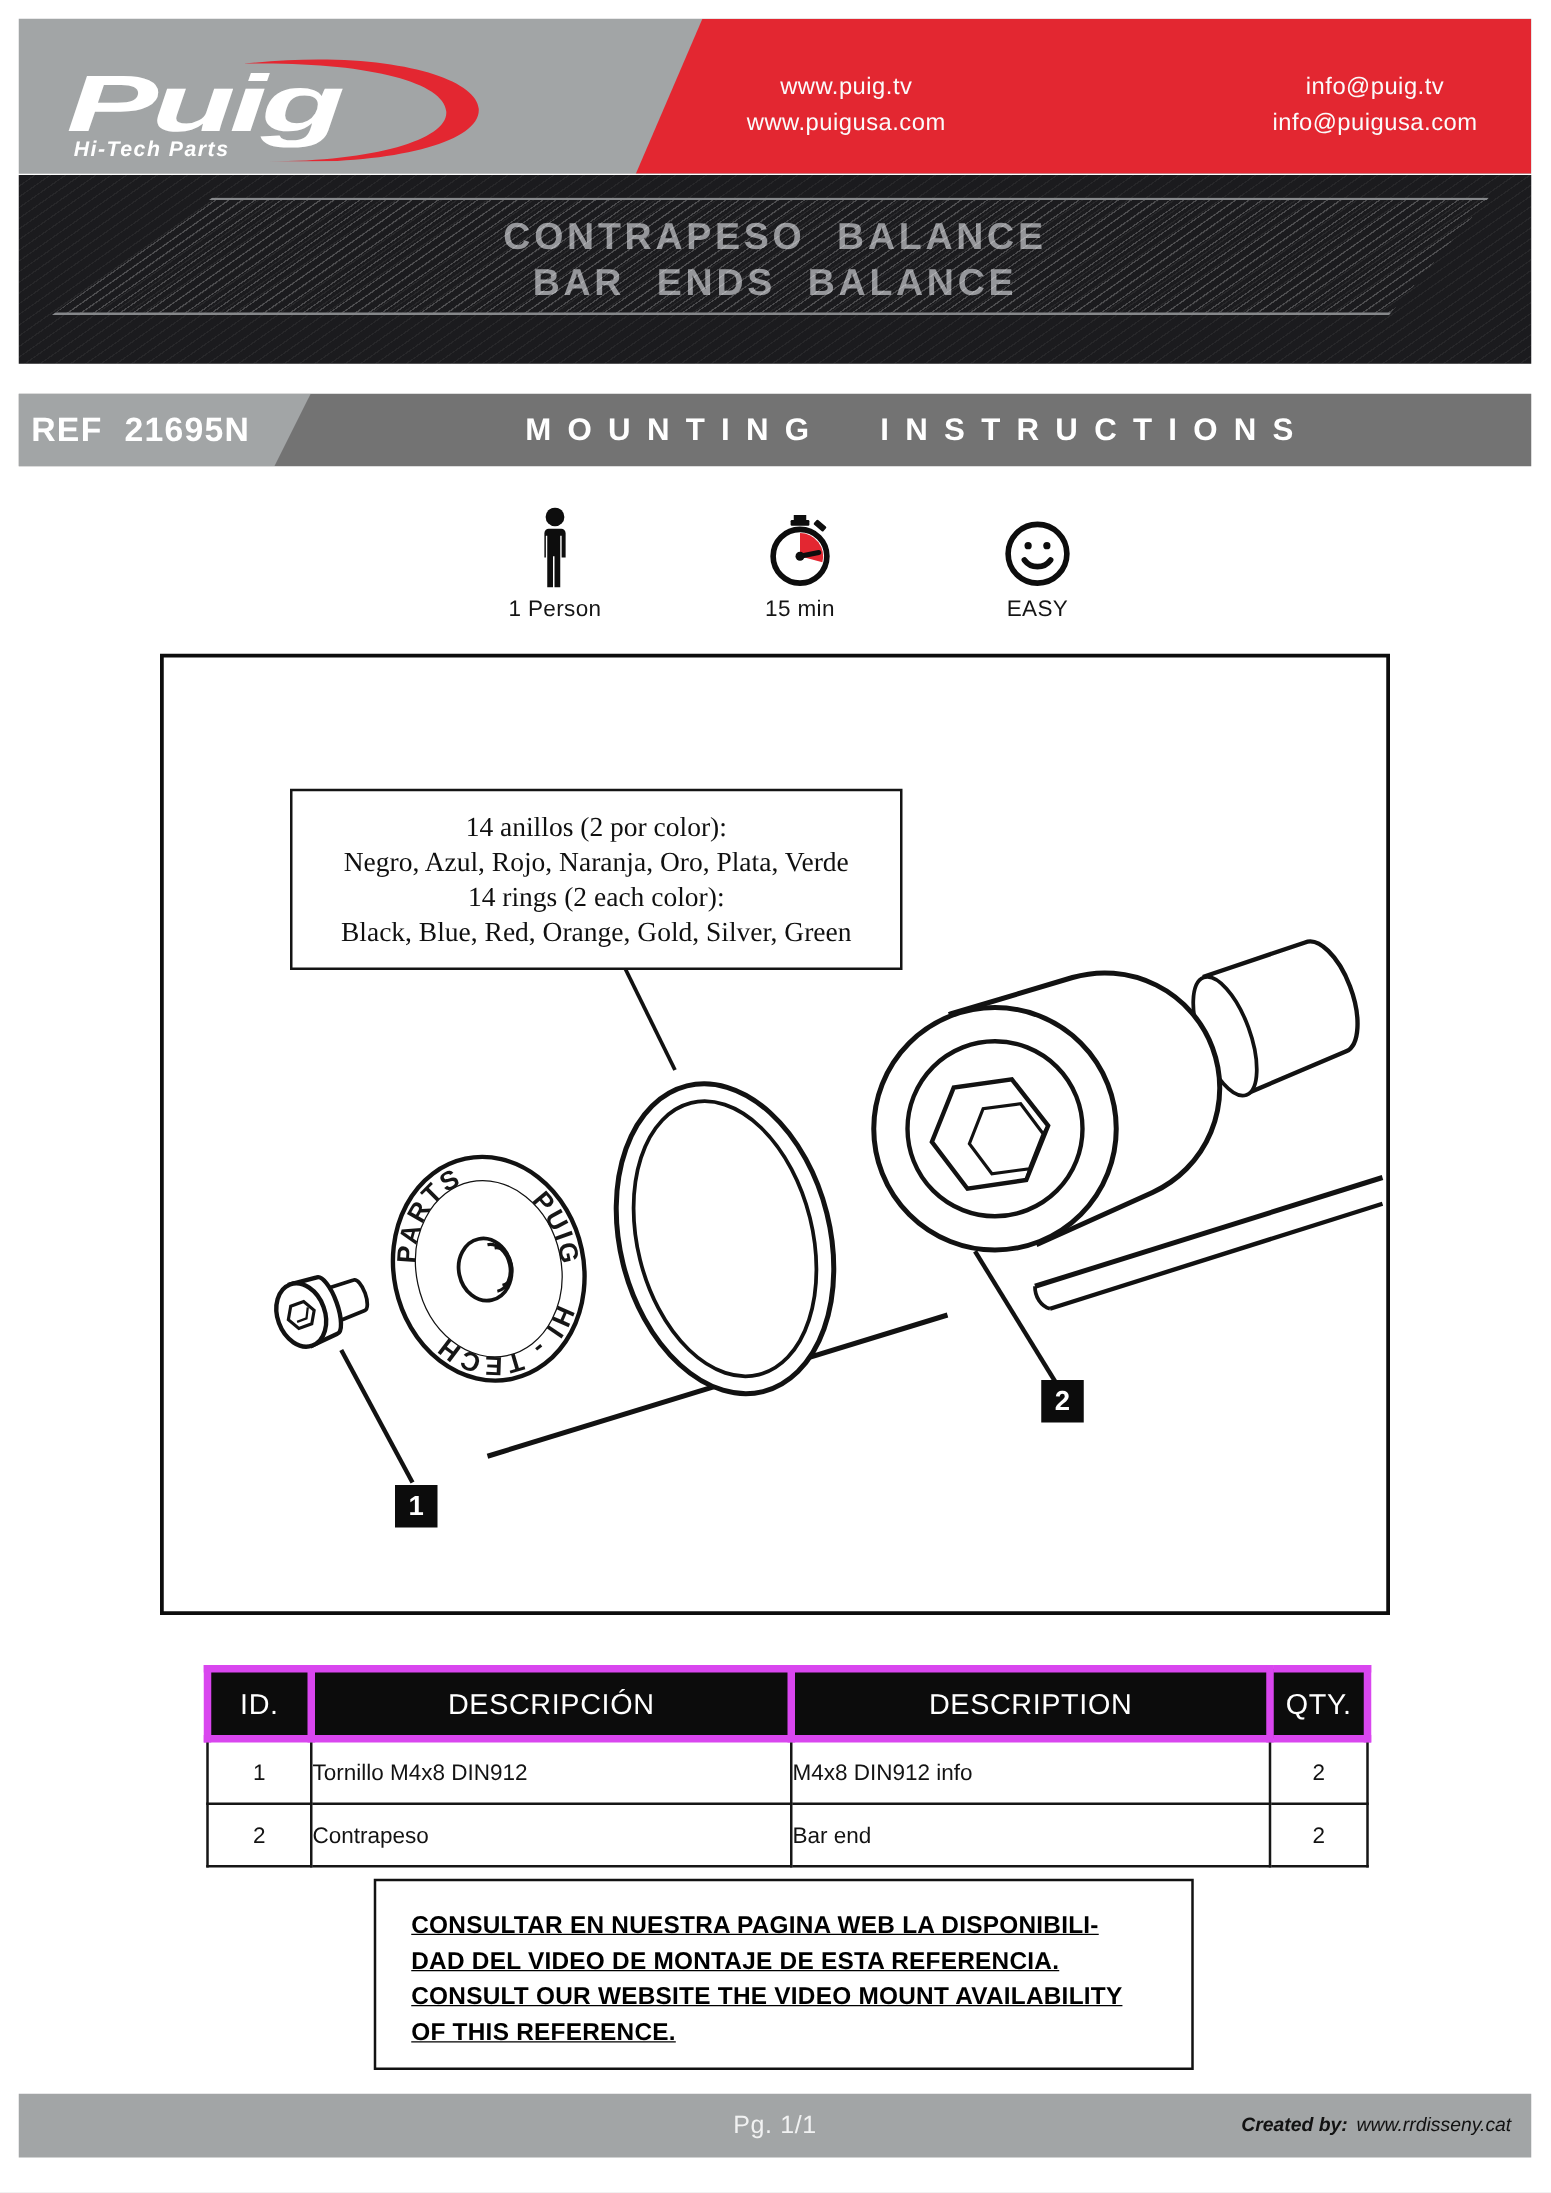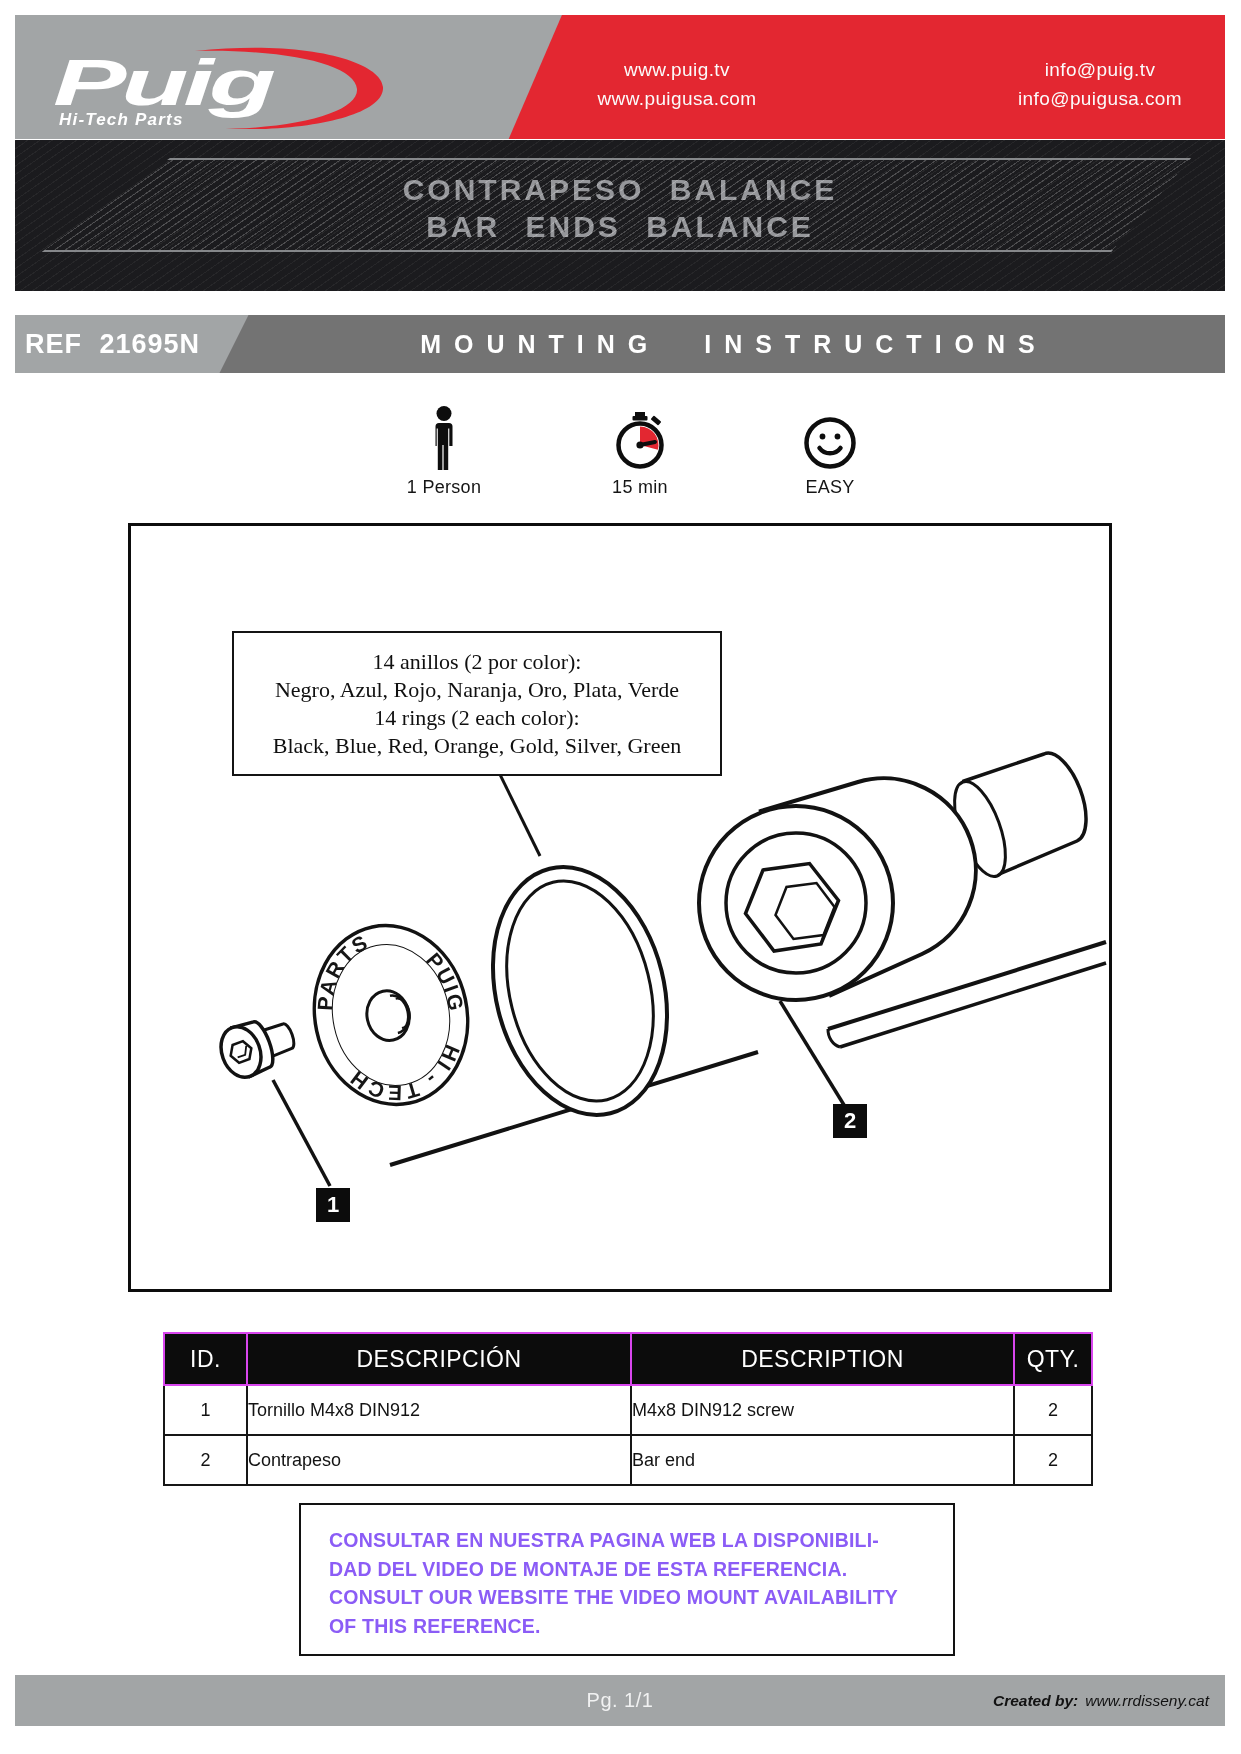--- a/index.html
+++ b/index.html
@@ -42,29 +42,29 @@
   .diagram svg.drawing{position:absolute;inset:0;}
   .callout{position:absolute;left:101px;top:69px;width:490px;height:145px;border:2px solid #141414;box-sizing:border-box;background:#fff;
     display:flex;flex-direction:column;justify-content:center;text-align:center;
     font-family:"Liberation Serif","DejaVu Serif",serif;font-size:22px;line-height:28px;color:#101010;margin-top:36px;}
   .plabel{position:absolute;width:34px;height:34px;background:#0c0c0c;color:#fff;font-size:22px;font-weight:700;display:flex;align-items:center;justify-content:center;}
   .plabel-1{left:185px;top:662px;}
   .plabel-2{left:702px;top:578px;}
 
   
   .parts-table{position:absolute;left:163px;top:1332px;border-collapse:collapse;table-layout:fixed;}
-  .parts-table th{background:#0c0c0c;color:#fff;font-size:23px;font-weight:400;height:48px;border:2px solid #d946ef;letter-spacing:.5px;}
+  .parts-table th{background:#0c0c0c;color:#fff;font-size:23px;font-weight:400;height:48px;border:6px solid #d946ef;letter-spacing:.5px;}
   .parts-table th + th{border-left:2px solid #ffffff;}
   .parts-table td{height:46px;border:2px solid #161616;font-size:18px;color:#131313;background:#fff;}
   .parts-table td.c{text-align:center;}
   .parts-table td.l{padding-left:0;text-align:left;}
 
   
   .notice{position:absolute;left:299px;top:1503px;width:656px;height:153px;border:2.5px solid #121212;box-sizing:border-box;padding:21px 0 0 28px;}
-  .notice div{font-size:19.5px;font-weight:700;line-height:28.5px;letter-spacing:.2px;color:#8b5cf6;}
+  .notice div{font-size:19.5px;font-weight:700;line-height:28.5px;letter-spacing:.2px;color:#000000;text-decoration:underline;}
 
   
   .footer{position:absolute;left:15px;top:1675px;width:1210px;height:51px;background:#a2a5a6;}
   .footer-page{position:absolute;left:0;right:0;top:0;bottom:0;display:flex;align-items:center;justify-content:center;color:rgba(255,255,255,.85);font-size:20px;letter-spacing:.5px;}
   .footer-credit{position:absolute;right:16px;top:0;bottom:0;display:flex;align-items:center;font-style:italic;font-size:15.5px;color:#121212;}
   .footer-credit .lbl{font-weight:700;margin-right:7px;}
 </style>
 </head>
 <body>
 
@@ -221,21 +221,21 @@
         <th>ID.</th>
         <th>DESCRIPCIÓN</th>
         <th>DESCRIPTION</th>
         <th>QTY.</th>
       </tr>
     </thead>
     <tbody>
       <tr>
         <td class="c">1</td>
         <td class="l">Tornillo M4x8 DIN912</td>
-        <td class="l">M4x8 DIN912 screw</td>
+        <td class="l">M4x8 DIN912 info</td>
         <td class="c">2</td>
       </tr>
       <tr>
         <td class="c">2</td>
         <td class="l">Contrapeso</td>
         <td class="l">Bar end</td>
         <td class="c">2</td>
       </tr>
     </tbody>
   </table>

